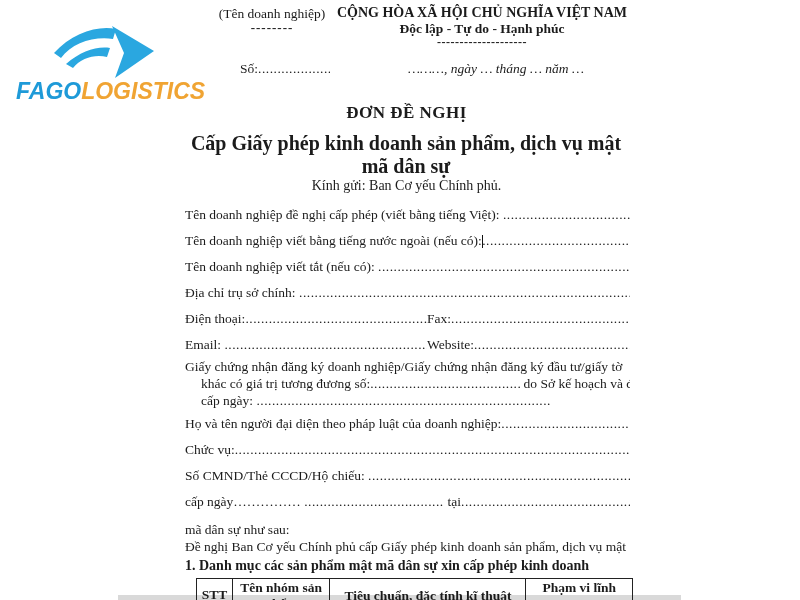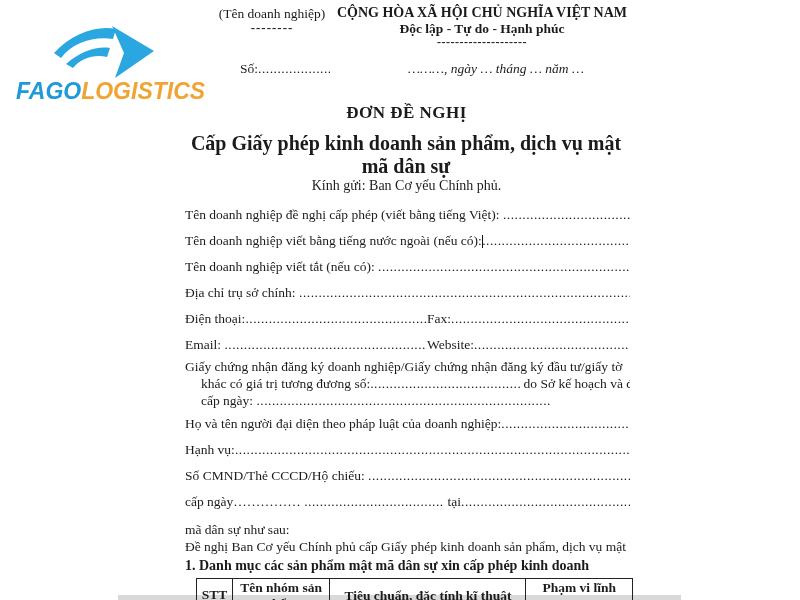--- a/index.html
+++ b/index.html
@@ -138,21 +138,21 @@
       <div class="pline">
         <span>cấp ngày: </span><span class="dots fixed w295">..............................................................................................................................</span>
       </div>
     </div>
 
     <div class="line mt3">
       <span>Họ và tên người đại diện theo pháp luật của doanh nghiệp:</span><span class="dots">..............................................................................................................................</span>
     </div>
 
     <div class="line">
-      <span>Hạnh vụ:</span><span class="dots">..............................................................................................................................</span>
+      <span>Chức vụ:</span><span class="dots">..............................................................................................................................</span>
     </div>
 
     <div class="line">
       <span>Số CMND/Thẻ CCCD/Hộ chiếu: </span><span class="dots">..............................................................................................................................</span>
     </div>
 
     <div class="line">
       <span>cấp ngày</span><span>…………… </span><span class="dots fixed w140">..............................................................................................................................</span><span> tại</span><span class="dots">..............................................................................................................................</span>
     </div>
 

